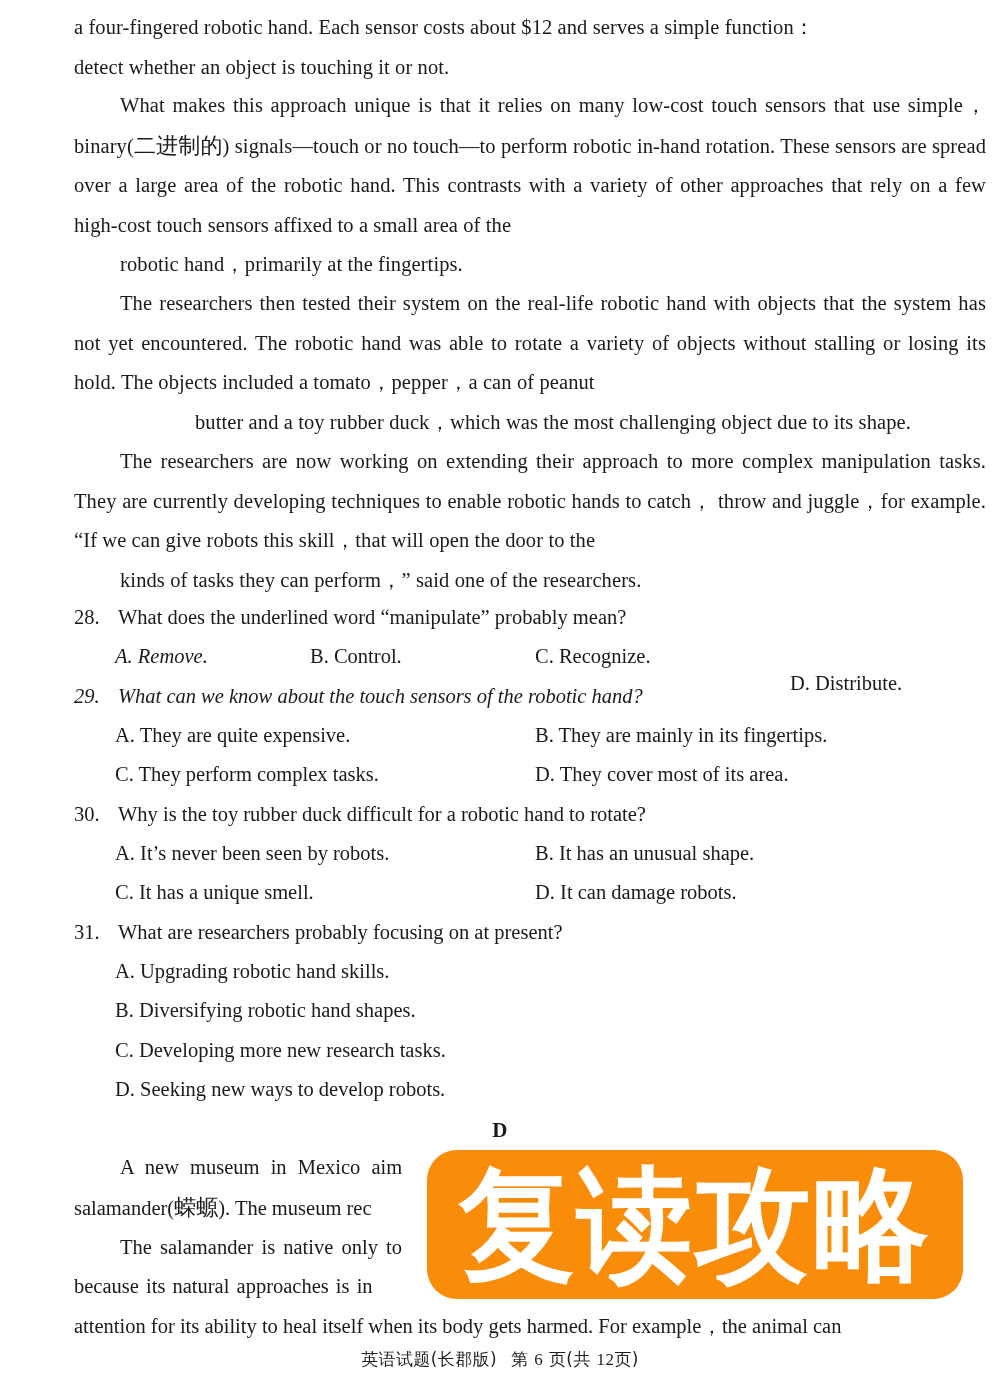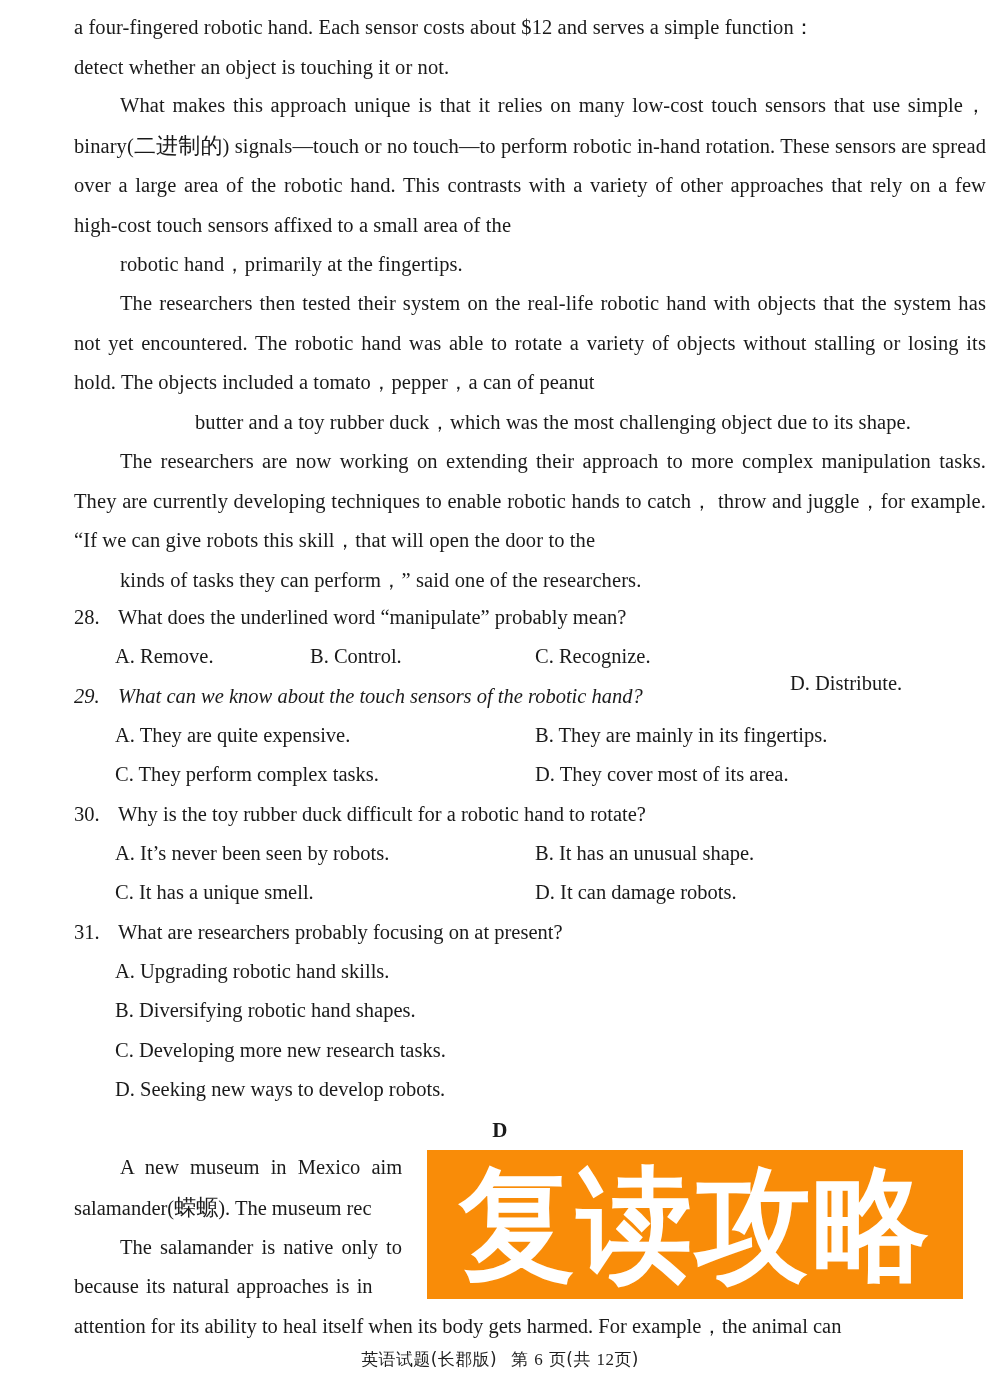--- a/index.html
+++ b/index.html
@@ -82,20 +82,21 @@
     left: 427px;
     top: 1150px;
     width: 536px;
     height: 149px;
     background: #f98c08;
     z-index: 40;
     display: flex;
     align-items: center;
     justify-content: center;
     overflow: hidden;
+    border-radius: 30px;
   }
   #watermark .wm-text {
     font-family: "DejaVu Sans", "Liberation Sans", sans-serif;
     font-weight: bold;
     font-size: 116px;
     line-height: 1;
     color: #ffffff;
     letter-spacing: 2px;
     white-space: nowrap;
     transform: scaleY(1.06);
@@ -145,21 +146,21 @@
     The researchers are now working on extending their approach to more complex
     manipulation tasks. They are currently developing techniques to enable robotic hands to catch<span>，</span>
     throw and juggle<span>，</span>for example. “If we can give robots this skill<span>，</span>that will open the door to the
     <span class="lastline" style="text-align:left;">kinds of tasks they can perform<span>，</span>” said one of the researchers.</span>
   </div>
 
   <div class="qrow" style="top:598px;">
     <span class="qnum">28.</span><span class="qtext">What does the underlined word “manipulate” probably mean?</span>
   </div>
   <div class="optline" style="top:637px;">
-    <span class="opt" style="left:41px;">
+    <span class="opt" style="left:41px;font-style:italic;">
       <span>A.</span>
       <span>Remove.</span>
     </span>
     <span class="opt" style="left:236px;">
       <span>B.</span>
       <span>Control.</span>
     </span>
     <span class="opt" style="left:461px;">
       <span>C.</span>
       <span>Recognize.</span>

